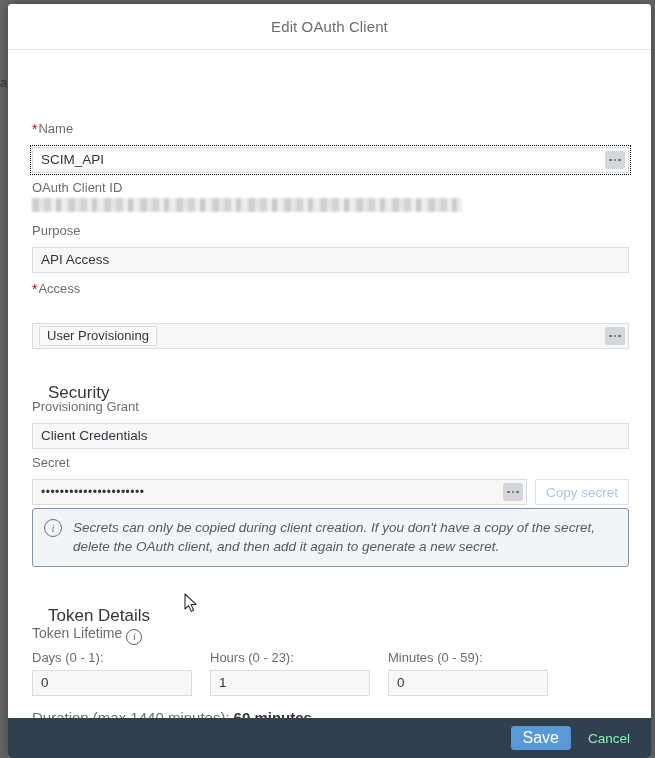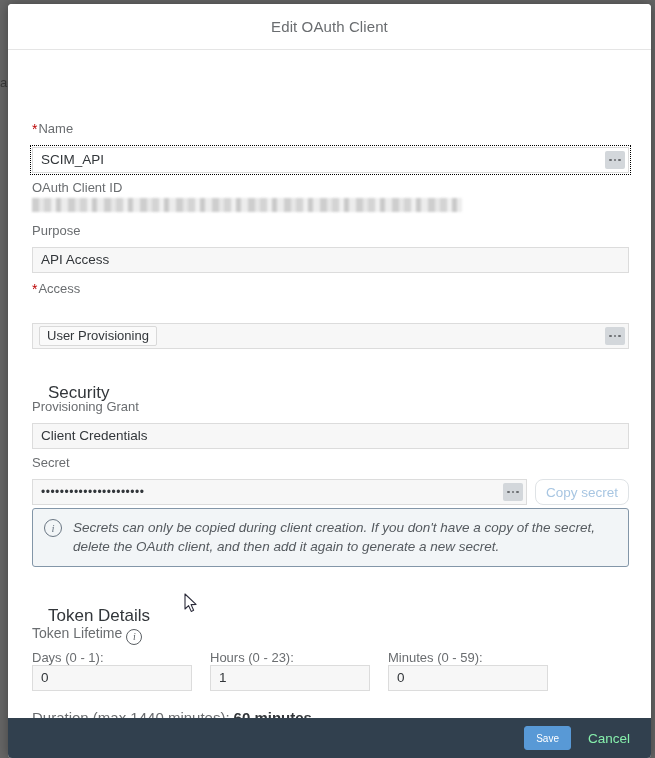--- a/index.html
+++ b/index.html
@@ -160,21 +160,21 @@
     font-weight: normal;
     margin: 16px;
   }
 
   .copy-btn {
     box-sizing: border-box;
     height: 26px;
     padding: 4px 10px;
     background: #ffffff;
     border: 1px solid #dfe3e6;
-    border-radius: 8px;
+    border-radius: 1px;
     color: #a8c6e2;
     font-size: 13.5px;
     display: inline-flex;
     align-items: center;
     justify-content: center;
     white-space: nowrap;
   }
 
   .msg-strip {
     box-sizing: border-box;
@@ -224,21 +224,21 @@
     line-height: 1;
     vertical-align: -2px;
     margin-left: 4px;
   }
 
   .lifetime-row {
     display: flex;
     gap: 18px;
   }
   .lifetime-col { width: 160px; }
-  .lifetime-col .field-label { }
+  .lifetime-col .field-label { margin-bottom: 5px; }
   .lifetime-col .input { width: 160px; }
 
   .duration-line {
     font-size: 15px;
     color: #6a6d70;
   }
   .duration-line b {
     color: #32363a;
     font-weight: bold;
     margin-left: 4px;
@@ -252,21 +252,21 @@
     align-items: center;
     justify-content: flex-end;
     padding-right: 12px;
     gap: 8px;
   }
   .btn-save {
     background: #5899d6;
     color: #ffffff;
     border: 1px solid #5899d6;
     border-radius: 3px;
-    font-size: 10px;
+    font-size: 16px;
     height: 24px;
     padding: 0 11px;
     display: inline-flex;
     align-items: center;
   }
   .btn-cancel {
     background: transparent;
     color: #86efac;
     border: 1px solid transparent;
     border-radius: 3px;

